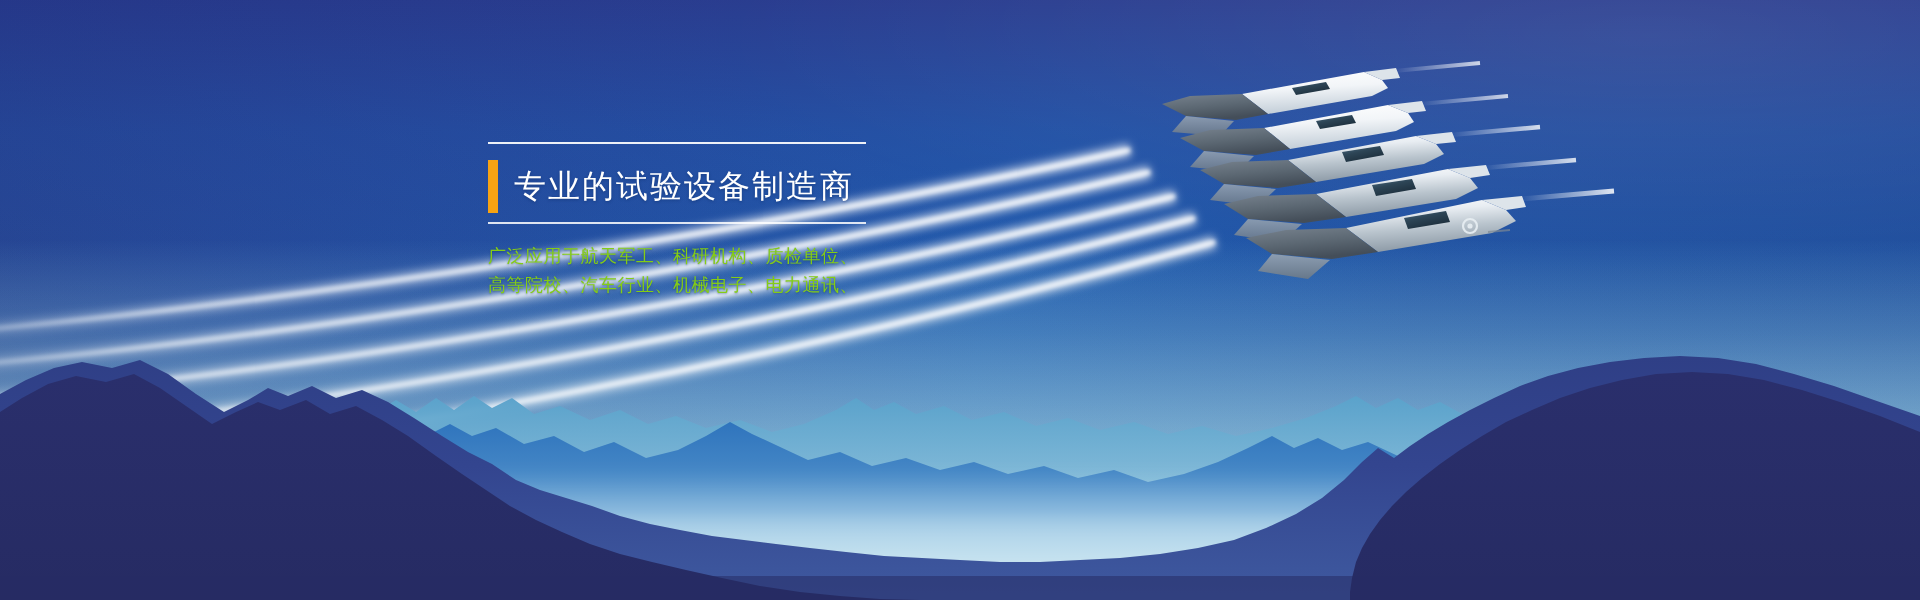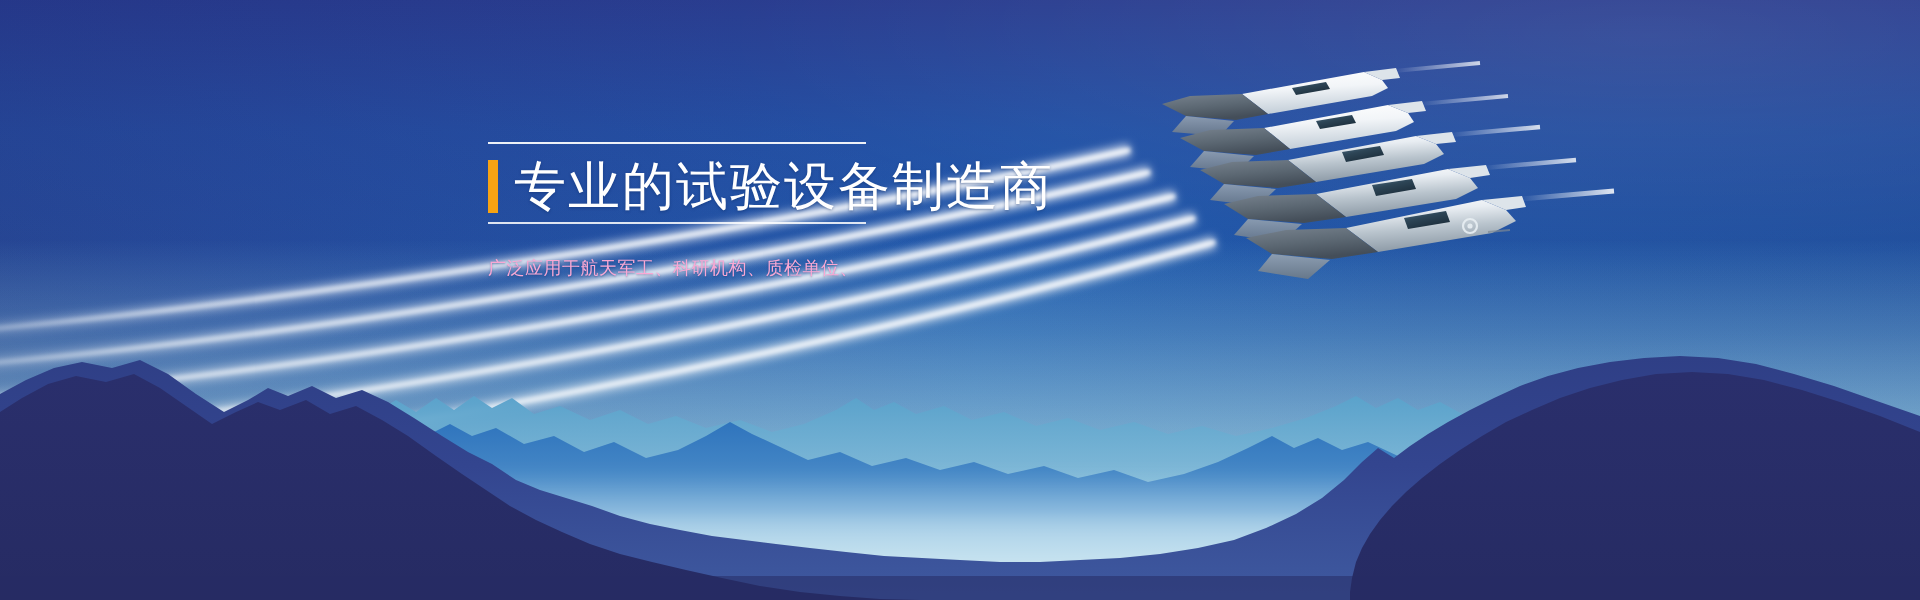--- a/index.html
+++ b/index.html
@@ -84,30 +84,30 @@
   }
   .accent-bar{
     width:10px;
     height:53px;
     background:#f7a313;
     flex:none;
     margin-right:16px;
   }
   .title{
     color:#ffffff;
-    font-size:52px;
+    font-size:32px;
     line-height:1;
     letter-spacing:2px;
     font-weight:400;
     white-space:nowrap;
     text-shadow:0 1px 3px rgba(10,40,95,0.45);
   }
   .subtitle{
-    margin-top:29px;
-    color:#f9a8d4;
+    margin-top:17px;
+    color:#84cc16;
     font-size:18px;
     line-height:29px;
     letter-spacing:0.5px;
     font-weight:400;
     text-shadow:0 1px 2px rgba(12,45,100,0.40);
   }
   .subtitle div{white-space:nowrap;}
 </style>
 </head>
 <body>
@@ -334,16 +334,17 @@
 
     <div class="title-row">
       <div class="accent-bar"></div>
       <div class="title">专业的试验设备制造商</div>
     </div>
 
     <div class="rule bottom"></div>
 
     <div class="subtitle">
       <div>广泛应用于航天军工、科研机构、质检单位、</div>
+      <div>高等院校、汽车行业、机械电子、电力通讯、</div>
     </div>
   </div>
 
 </div>
 
 </body></html>

